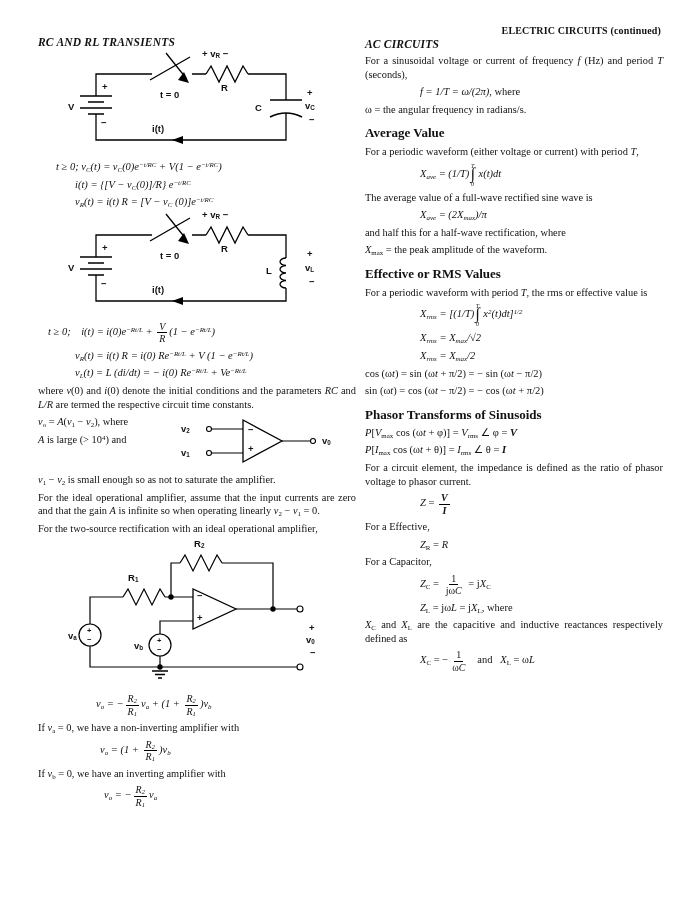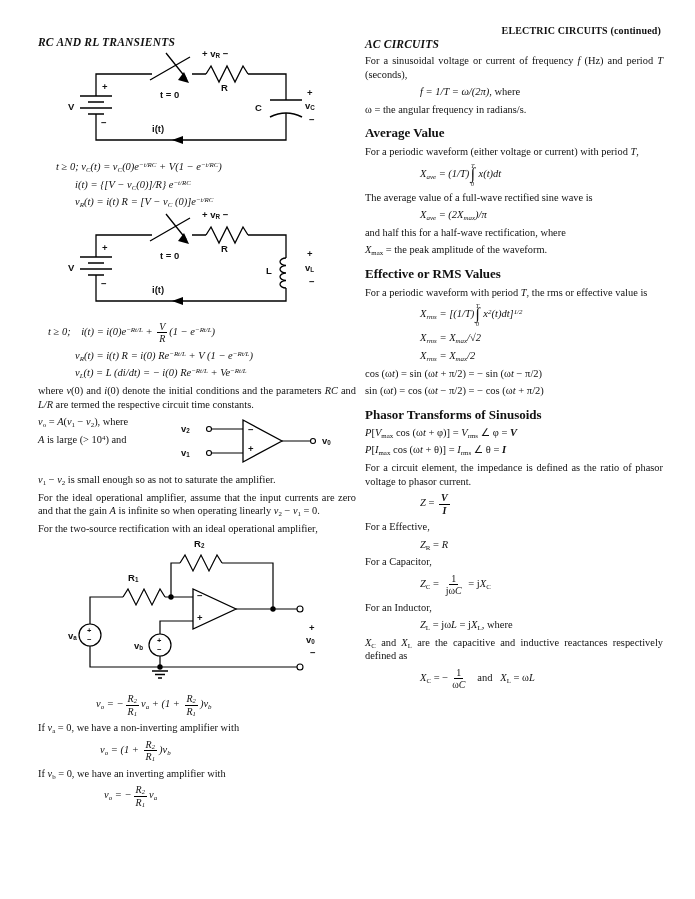--- a/index.html
+++ b/index.html
@@ -259,21 +259,20 @@
           <span class="num"><b><i>V</i></b></span>
           <span class="den"><b><i>I</i></b></span>
         </span></div>
     <div class="p">For a Effective,</div>
     <div class="eq" style="margin-left:55px"><i>Z</i><sub>R</sub> = <i>R</i></div>
     <div class="p">For a Capacitor,</div>
     <div class="eq" style="margin-left:55px"><i>Z</i><sub>C</sub> = <span class="frac">
           <span class="num">1</span>
           <span class="den">jω<i>C</i></span>
         </span> = j<i>X</i><sub>C</sub></div>
-    <div class="p">For an Inductor,</div>
     <div class="eq" style="margin-left:55px"><i>Z</i><sub>L</sub> = jω<i>L</i> = j<i>X</i><sub>L</sub>, where</div>
     <div class="p"><i>X</i><sub>C</sub> and <i>X</i><sub>L</sub> are the capacitive and inductive reactances respectively defined as</div>
     <div class="eq" style="margin-left:55px"><i>X</i><sub>C</sub> = −<span class="frac">
           <span class="num">1</span>
           <span class="den">ω<i>C</i></span>
         </span>&nbsp;&nbsp;&nbsp;and&nbsp;&nbsp;&nbsp;<i>X</i><sub>L</sub> = ω<i>L</i></div>
   </div>
 
 </div>
 

